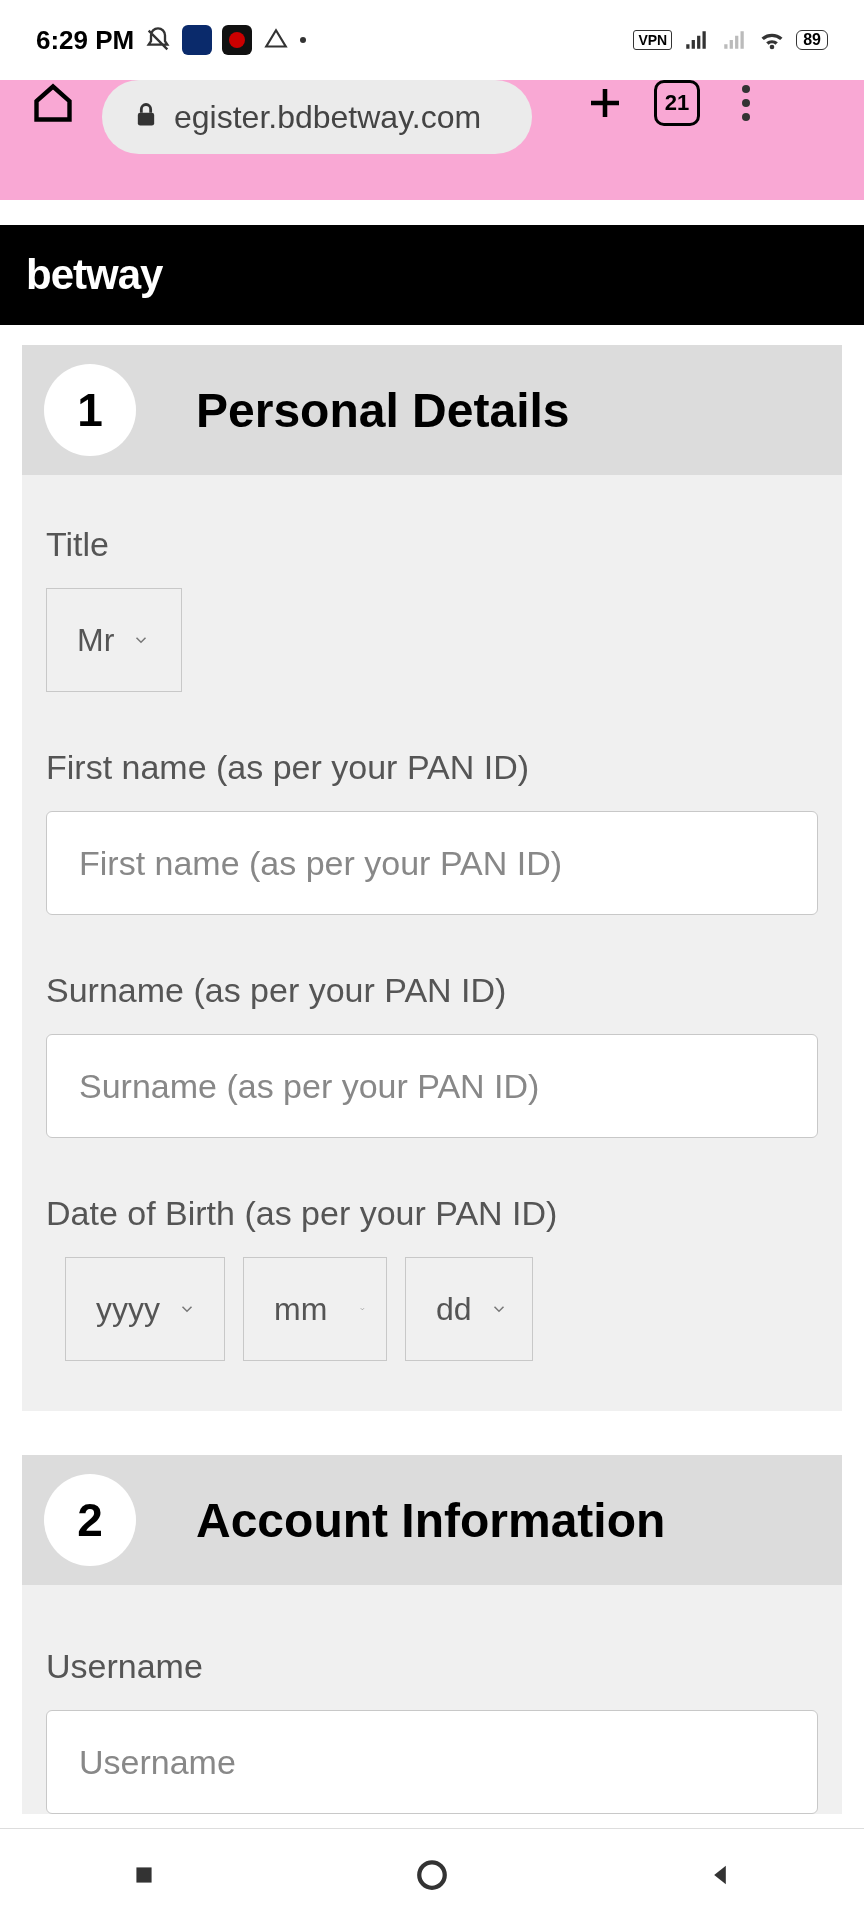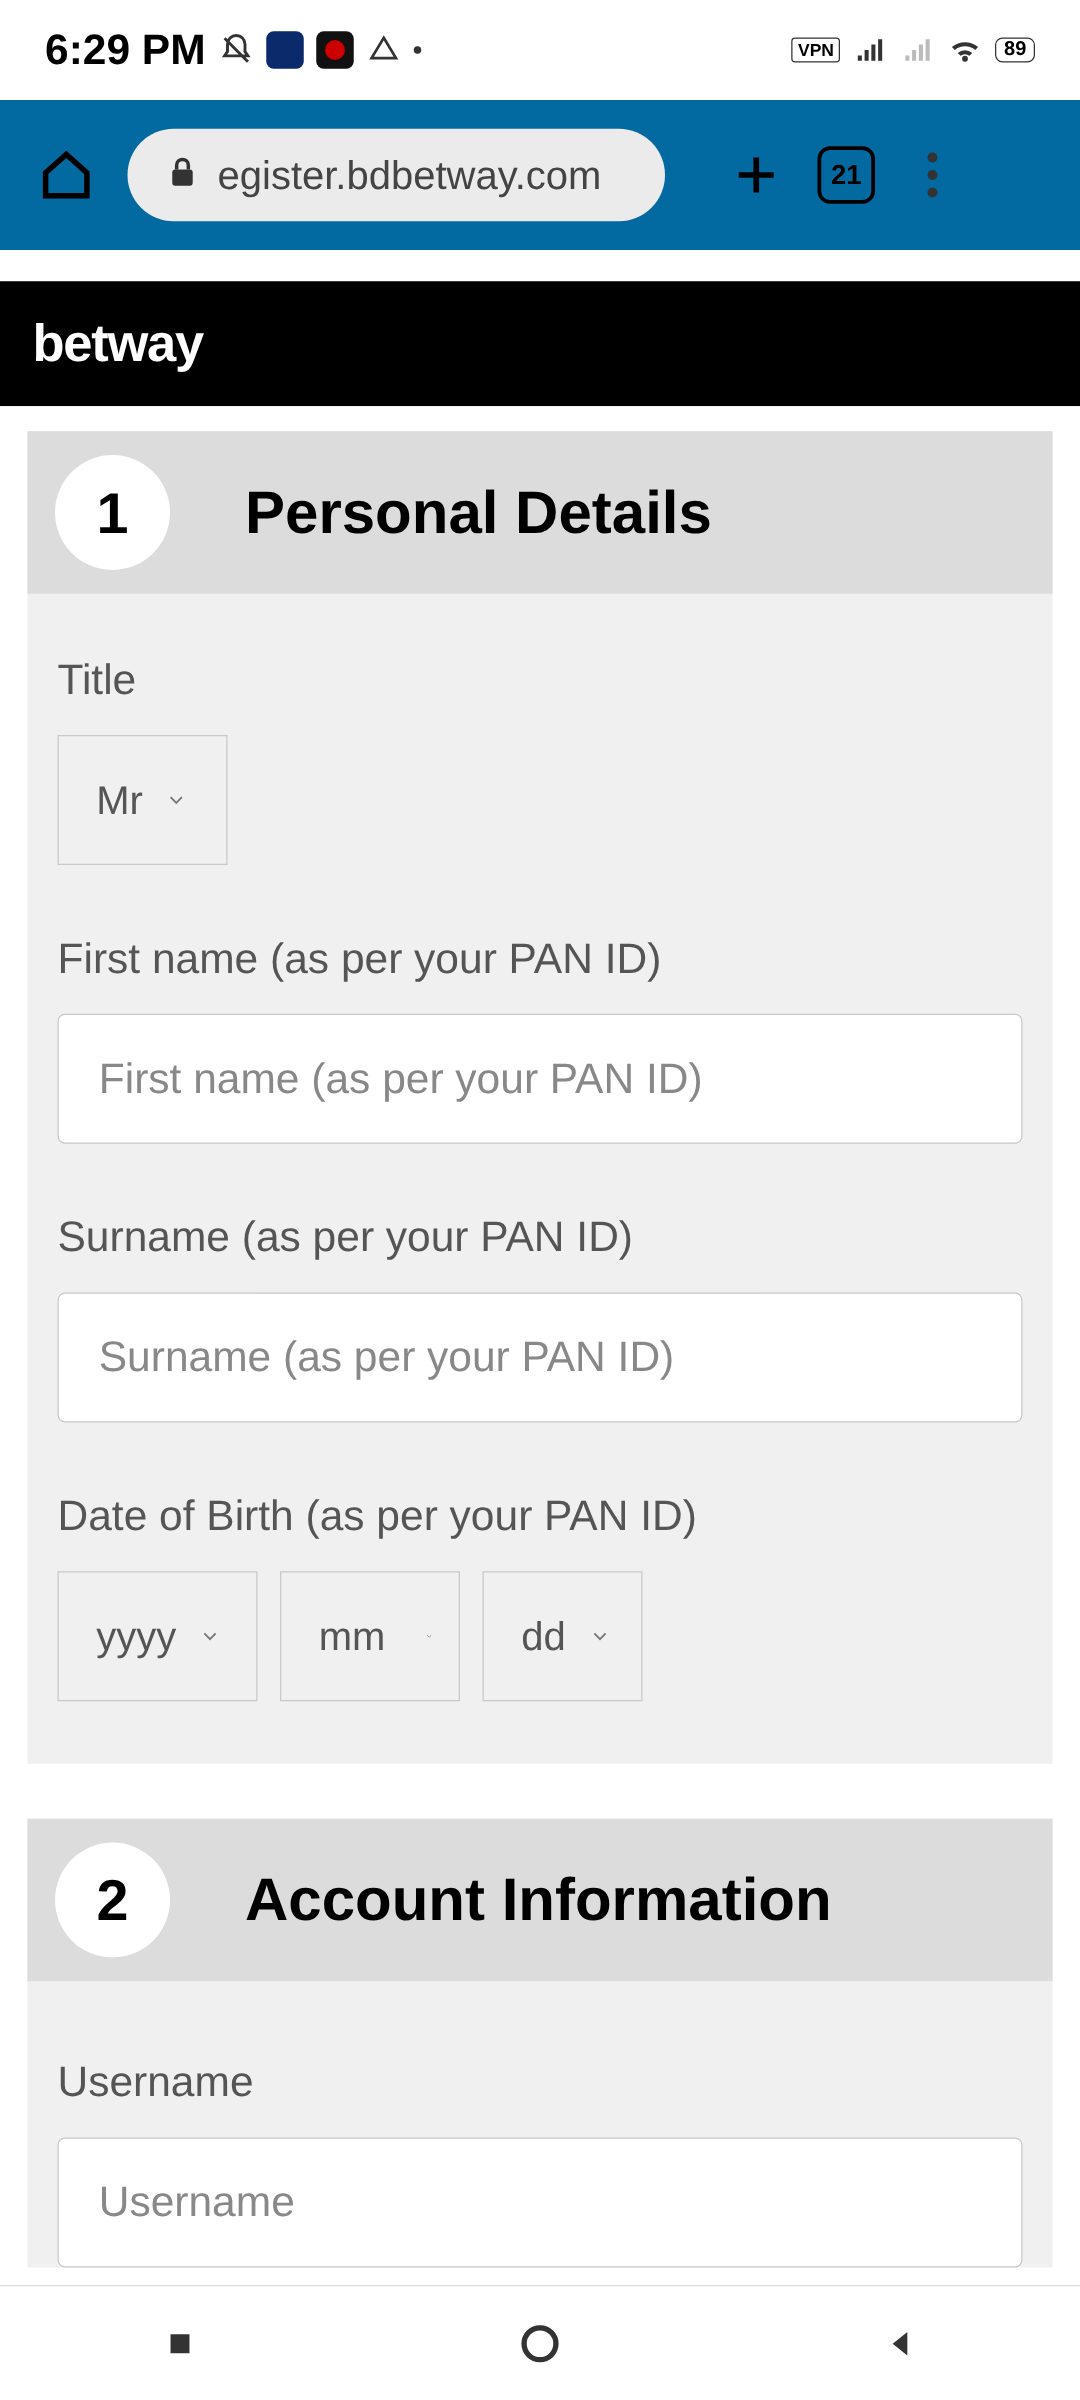--- a/index.html
+++ b/index.html
@@ -1,31 +1,31 @@
 <!DOCTYPE html>
 <html><head>
 <meta charset="utf-8">
 <style>
   * { box-sizing: border-box; margin: 0; padding: 0; }
   html, body { width: 864px; height: 1920px; font-family: -apple-system, Helvetica, Arial, sans-serif; background: #fff; overflow: hidden; }
   
   
   .status-bar { height: 80px; display: flex; align-items: center; justify-content: space-between; padding: 0 36px; background: #fff; }
   .status-left { display: flex; align-items: center; gap: 10px; }
-  .status-time { font-size: 34px; font-weight: 600; color: #000; }
+  .status-time { font-size: 26px; font-weight: 600; color: #000; }
   .status-right { display: flex; align-items: center; gap: 10px; }
   .mini-icon { width: 28px; height: 28px; display: inline-flex; align-items: center; justify-content: center; }
   .vpn-badge { border: 1.5px solid #333; font-size: 14px; padding: 1px 4px; border-radius: 3px; font-weight: 600; }
   .battery-badge { border: 1.5px solid #333; font-size: 16px; padding: 0 6px; border-radius: 6px; font-weight: 600; }
   .app-square { width: 30px; height: 30px; border-radius: 6px; }
   .app-bell { width: 28px; height: 28px; }
   .dot { width: 6px; height: 6px; background: #333; border-radius: 50%; }
   
   
-  .browser-bar { height: 120px; display: flex; align-items: center; padding: 0 30px; gap: 26px; background: #0369a1; }
+  .browser-bar { height: 120px; display: flex; align-items: flex-start; padding: 0 30px; gap: 26px; background: #f9a8d4; }
   .home-btn { width: 46px; height: 46px; display: flex; align-items: center; justify-content: center; }
   .url-pill { flex: 0 0 auto; width: 430px; height: 74px; background: #ebebeb; border-radius: 44px; display: flex; align-items: center; padding: 0 30px; gap: 14px; }
   .url-text { font-size: 32px; color: #444; white-space: nowrap; overflow: hidden; }
   .plus-btn { width: 46px; height: 46px; display: flex; align-items: center; justify-content: center; margin-left: 24px; }
   .tab-count-btn { width: 46px; height: 46px; border: 3px solid #000; border-radius: 10px; display: flex; align-items: center; justify-content: center; font-weight: 700; font-size: 22px; }
   .kebab-btn { width: 40px; height: 46px; display: flex; flex-direction: column; align-items: center; justify-content: center; gap: 6px; }
   .kebab-dot { width: 8px; height: 8px; background: #333; border-radius: 50%; }
   
   
   .brand-header { height: 100px; background: #000; display: flex; align-items: center; padding: 0 26px; margin-top: 25px; }
@@ -41,21 +41,21 @@
   .section-body { padding: 50px 24px 50px 24px; }
   
   .field { margin-bottom: 56px; }
   .field:last-child { margin-bottom: 0; }
   .field-label { font-size: 34px; color: #555; margin-bottom: 24px; }
   
   .text-input { width: 100%; height: 104px; background: #fff; border: 1px solid #c8c8c8; border-radius: 6px; padding: 0 32px; font-size: 34px; color: #333; }
   .text-input::placeholder { color: #888; }
   
   .select-box { height: 104px; background: #f0f0f0; border: 1px solid #c8c8c8; display: inline-flex; align-items: center; padding: 0 20px 0 30px; gap: 18px; font-size: 32px; color: #555; }
-  .select-group { display: flex; gap: 18px; }
+  .select-group { display: flex; gap: 18px; margin-left: 19px; }
   .chev { width: 18px; height: 18px; }
   
   
   .nav-bar { position: absolute; bottom: 0; left: 0; right: 0; height: 92px; background: #fff; border-top: 1px solid #ddd; display: flex; align-items: center; justify-content: space-around; }
   .nav-btn { width: 40px; height: 40px; display: flex; align-items: center; justify-content: center; }
 </style>
 </head>
 <body>
 
 <div class="status-bar">

